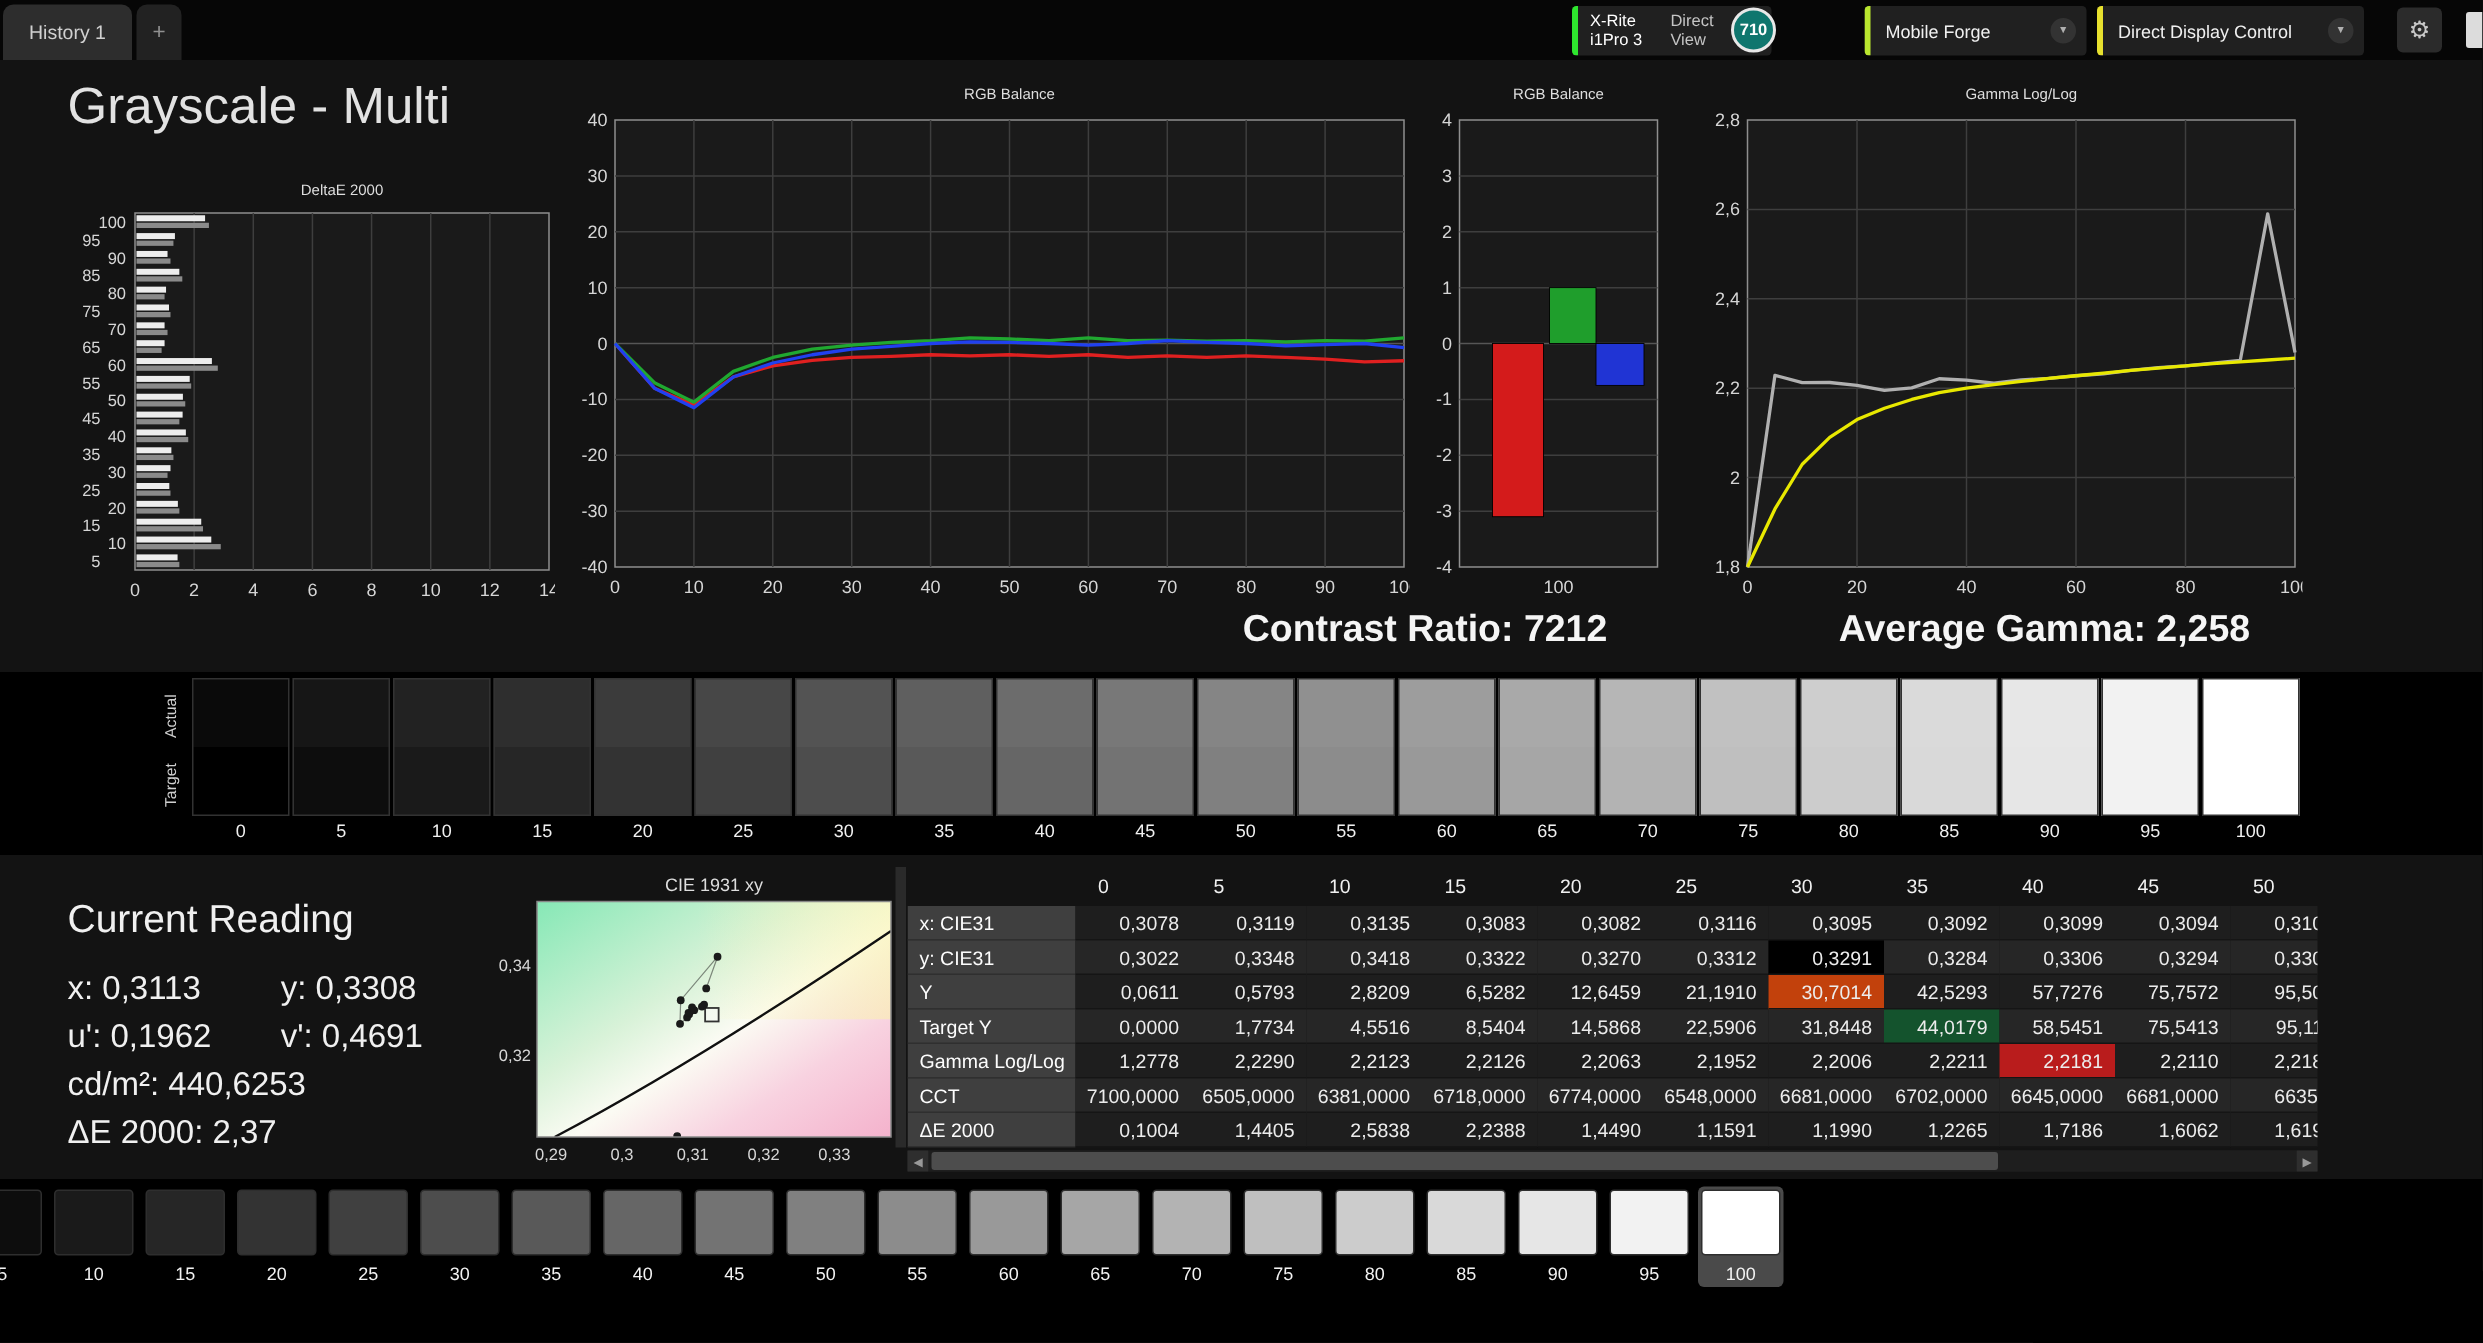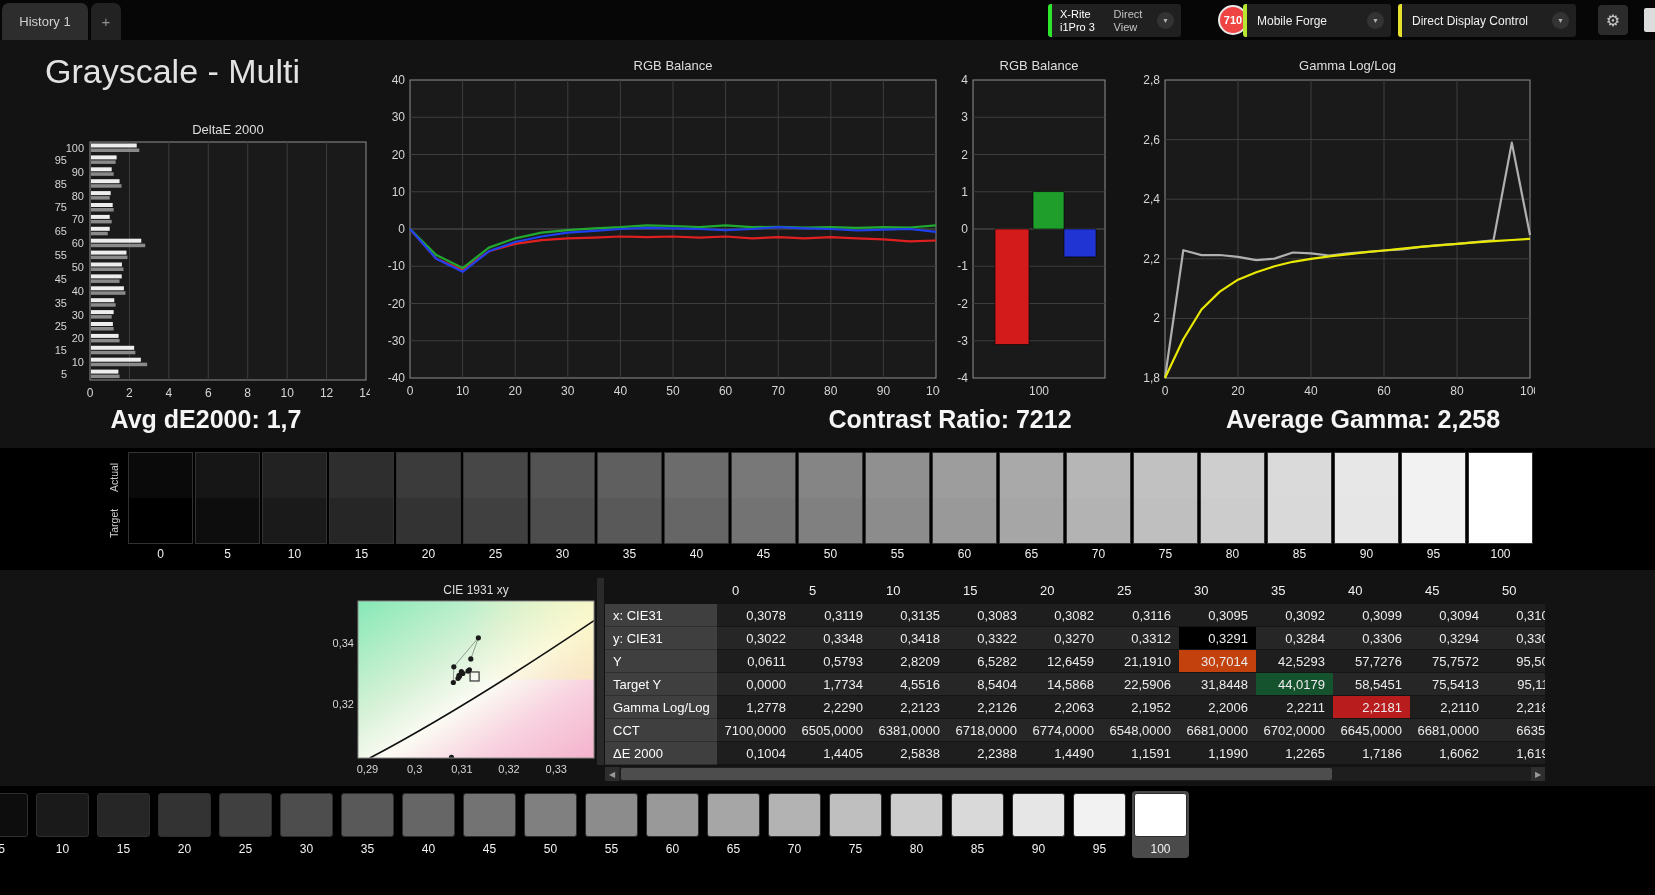--- a/index.html
+++ b/index.html
@@ -11,27 +11,27 @@
 .tab{position:absolute;top:3px;height:37px;background:#2d2d2d;border-radius:7px 7px 0 0;color:#d0d0d0;font-size:13px;display:flex;align-items:center;justify-content:center;cursor:default}
 .tab.main{left:2px;width:86px}
 .tab.add{left:91px;width:30px;background:#222;color:#909090;font-size:15px}
 .dd{position:absolute;top:4px;height:33px;background:#202020;border-radius:3px;display:flex;align-items:center;overflow:hidden}
 .acc{width:4px;align-self:stretch;flex:none}
 .ddlines{display:flex;padding-left:8px;line-height:13px}
 .l1{font-size:11px;color:#fff}
 .l2{font-size:11px;color:#c4c4c4}
 .ddsingle{font-size:12px;color:#f0f0f0;padding-left:10px}
 .chev{margin-left:auto;margin-right:7px;width:17px;height:17px;flex:none;border-radius:50%;background:#333;color:#b0b0b0;font-size:7px;display:flex;align-items:center;justify-content:center}
-.badge{position:absolute;left:1218px;top:5px;width:30px;height:30px;border-radius:50%;background:#ef4444;border:2px solid #e8e8e8;color:#fff;font-size:11px;font-weight:bold;display:flex;align-items:center;justify-content:center}
+.badge{position:absolute;left:1154px;top:5px;width:30px;height:30px;border-radius:50%;background:#0f766e;border:2px solid #e8e8e8;color:#fff;font-size:11px;font-weight:bold;display:flex;align-items:center;justify-content:center}
 .iconbtn{position:absolute;top:5px;width:30px;height:30px;background:#2b2b2b;border-radius:4px;color:#c9c9c9;font-size:16px;display:flex;align-items:center;justify-content:center}
 .edgeicon{position:absolute;left:1644px;top:8px;width:14px;height:24px;background:#dcdcdc;border-radius:2px}
 
 .pagetitle{position:absolute;left:45px;top:52px;font-size:34px;color:#e2e2e2;font-weight:normal}
 .chart{position:absolute}
-.ctitle{position:absolute;top:0;text-align:center;font-size:13px;color:#dedede}
+.ctitle{position:absolute;top:0;text-align:center;font-size:10px;color:#dedede}
 .plot{position:absolute;top:16px;left:0}
 .stat{position:absolute;top:405px;text-align:center;font-size:25px;font-weight:600;color:#f5f5f5}
 
 .strip{position:absolute;left:0;top:448px;width:1655px;height:122px;background:#000}
 .vlab{position:absolute;left:108px;writing-mode:vertical-rl;transform:rotate(180deg);font-size:10.5px;color:#cfcfcf;height:46px;text-align:center}
 #strip-swatches{position:absolute;left:128px;top:4px;display:flex;gap:2px}
 .gs-cell{width:65px}
 .gs-sw{height:92px;border:1px solid #323232;position:relative}
 .gs-half{position:absolute;left:0;right:0;top:0;height:50%;background:rgba(255,255,255,0.04)}
 .gs-lab{text-align:center;font-size:12px;color:#f0f0f0;margin-top:3px}
@@ -279,21 +279,20 @@
           <line y1="6" y2="304" x1="249" x2="249" stroke="#3e3e3e"></line>
           <text x="249" y="321" text-anchor="middle" font-size="12" fill="#d6d6d6">60</text>
           <line y1="6" y2="304" x1="322" x2="322" stroke="#3e3e3e"></line>
           <text x="322" y="321" text-anchor="middle" font-size="12" fill="#d6d6d6">80</text>
           <text x="395" y="321" text-anchor="middle" font-size="12" fill="#d6d6d6">100</text>
           <polyline points="30.0,304.0 48.3,176.2 66.5,181.1 84.8,181.0 103.0,182.9 121.3,186.2 139.5,184.6 157.8,178.5 176.0,179.4 194.3,181.5 212.5,179.3 230.8,178.2 249.0,176.5 267.3,175.3 285.5,172.9 303.8,171.1 322.0,169.9 340.3,168.1 358.5,166.3 376.8,68.6 395.0,161.0" fill="none" stroke="#b0b0b0" stroke-width="2.2" stroke-linejoin="round"></polyline>
           <polyline points="30.0,304.0 48.3,265.3 66.5,235.5 84.8,217.6 103.0,205.7 121.3,198.2 139.5,192.3 157.8,187.8 176.0,184.8 194.3,182.4 212.5,180.3 230.8,178.2 249.0,176.5 267.3,174.7 285.5,172.9 303.8,171.4 322.0,169.9 340.3,168.4 358.5,167.2 376.8,166.0 395.0,164.8" fill="none" stroke="#e8e800" stroke-width="2.2" stroke-linejoin="round"></polyline>
         </svg></div>
   </div>
 
-  <div class="stat" style="left:45px;width:322px">Avg dE2000: 1,7</div>
   <div class="stat" style="left:770px;width:360px">Contrast Ratio: 7212</div>
   <div class="stat" style="left:1183px;width:360px">Average Gamma: 2,258</div>
 
   <section class="strip">
     <span class="vlab" style="top:6px">Actual</span>
     <span class="vlab" style="top:52px">Target</span>
     <div id="strip-swatches">
         <div class="gs-cell">
           <div class="gs-sw" style="background: rgb(0, 0, 0);">
             <div class="gs-half"></div>
@@ -416,20 +415,37 @@
         </div>
         <div class="gs-cell">
           <div class="gs-sw" style="background: rgb(255, 255, 255);">
             <div class="gs-half"></div>
           </div>
           <div class="gs-lab">100</div>
         </div>
       </div>
   </section>
 
+  <div class="current">
+    <div class="cr-title">Current Reading</div>
+    <div class="cr-line">
+      <span class="cr-l">x: 0,3113</span>
+      <span class="cr-r">y: 0,3308</span>
+    </div>
+    <div class="cr-line">
+      <span class="cr-l">u': 0,1962</span>
+      <span class="cr-r">v': 0,4691</span>
+    </div>
+    <div class="cr-line">
+      <span class="cr-l">cd/m²: 440,6253</span>
+    </div>
+    <div class="cr-line">
+      <span class="cr-l">ΔE 2000: 2,37</span>
+    </div>
+  </div>
 
   <div class="chart" style="left:330px;top:583px;width:270px;height:200px">
     <div class="ctitle" style="left:28px;width:236px;font-size:12px">CIE 1931 xy</div>
     <div class="plot" id="plot-cie"><svg width="270" height="180">
           <defs>
             <linearGradient id="cieg" x1="0" y1="0" x2="1" y2="1">
               <stop offset="0" stop-color="#86e8b6"></stop>
               <stop offset="0.38" stop-color="#d8f2d8"></stop>
               <stop offset="0.55" stop-color="#fbfbf3"></stop>
               <stop offset="0.75" stop-color="#f8d2e0"></stop>

